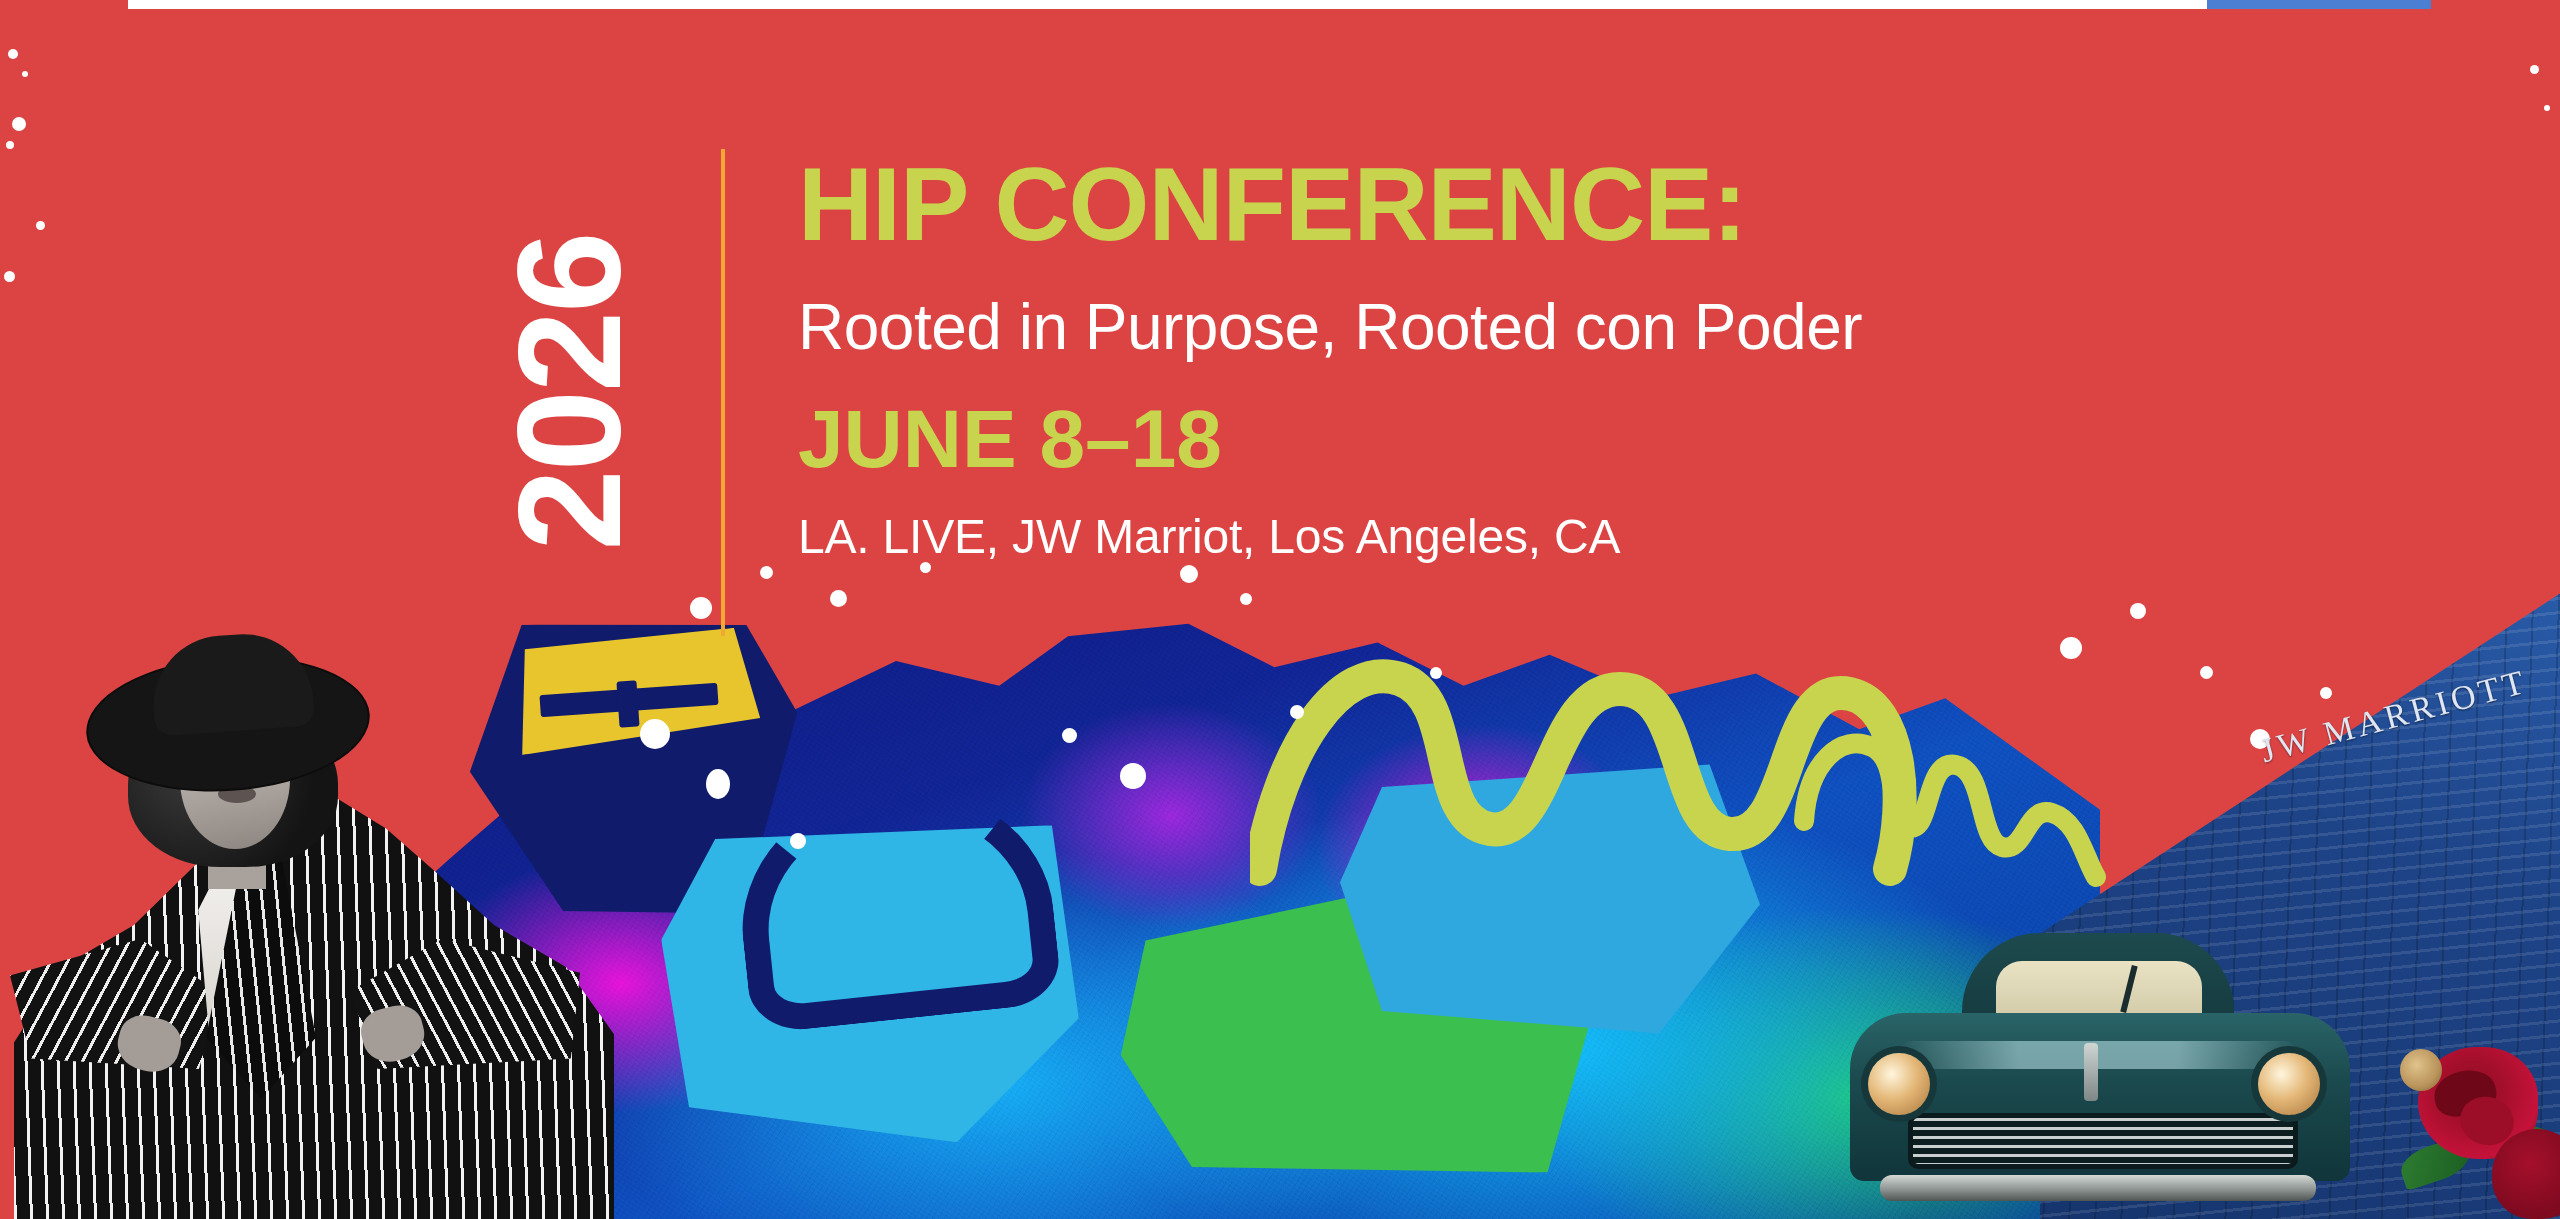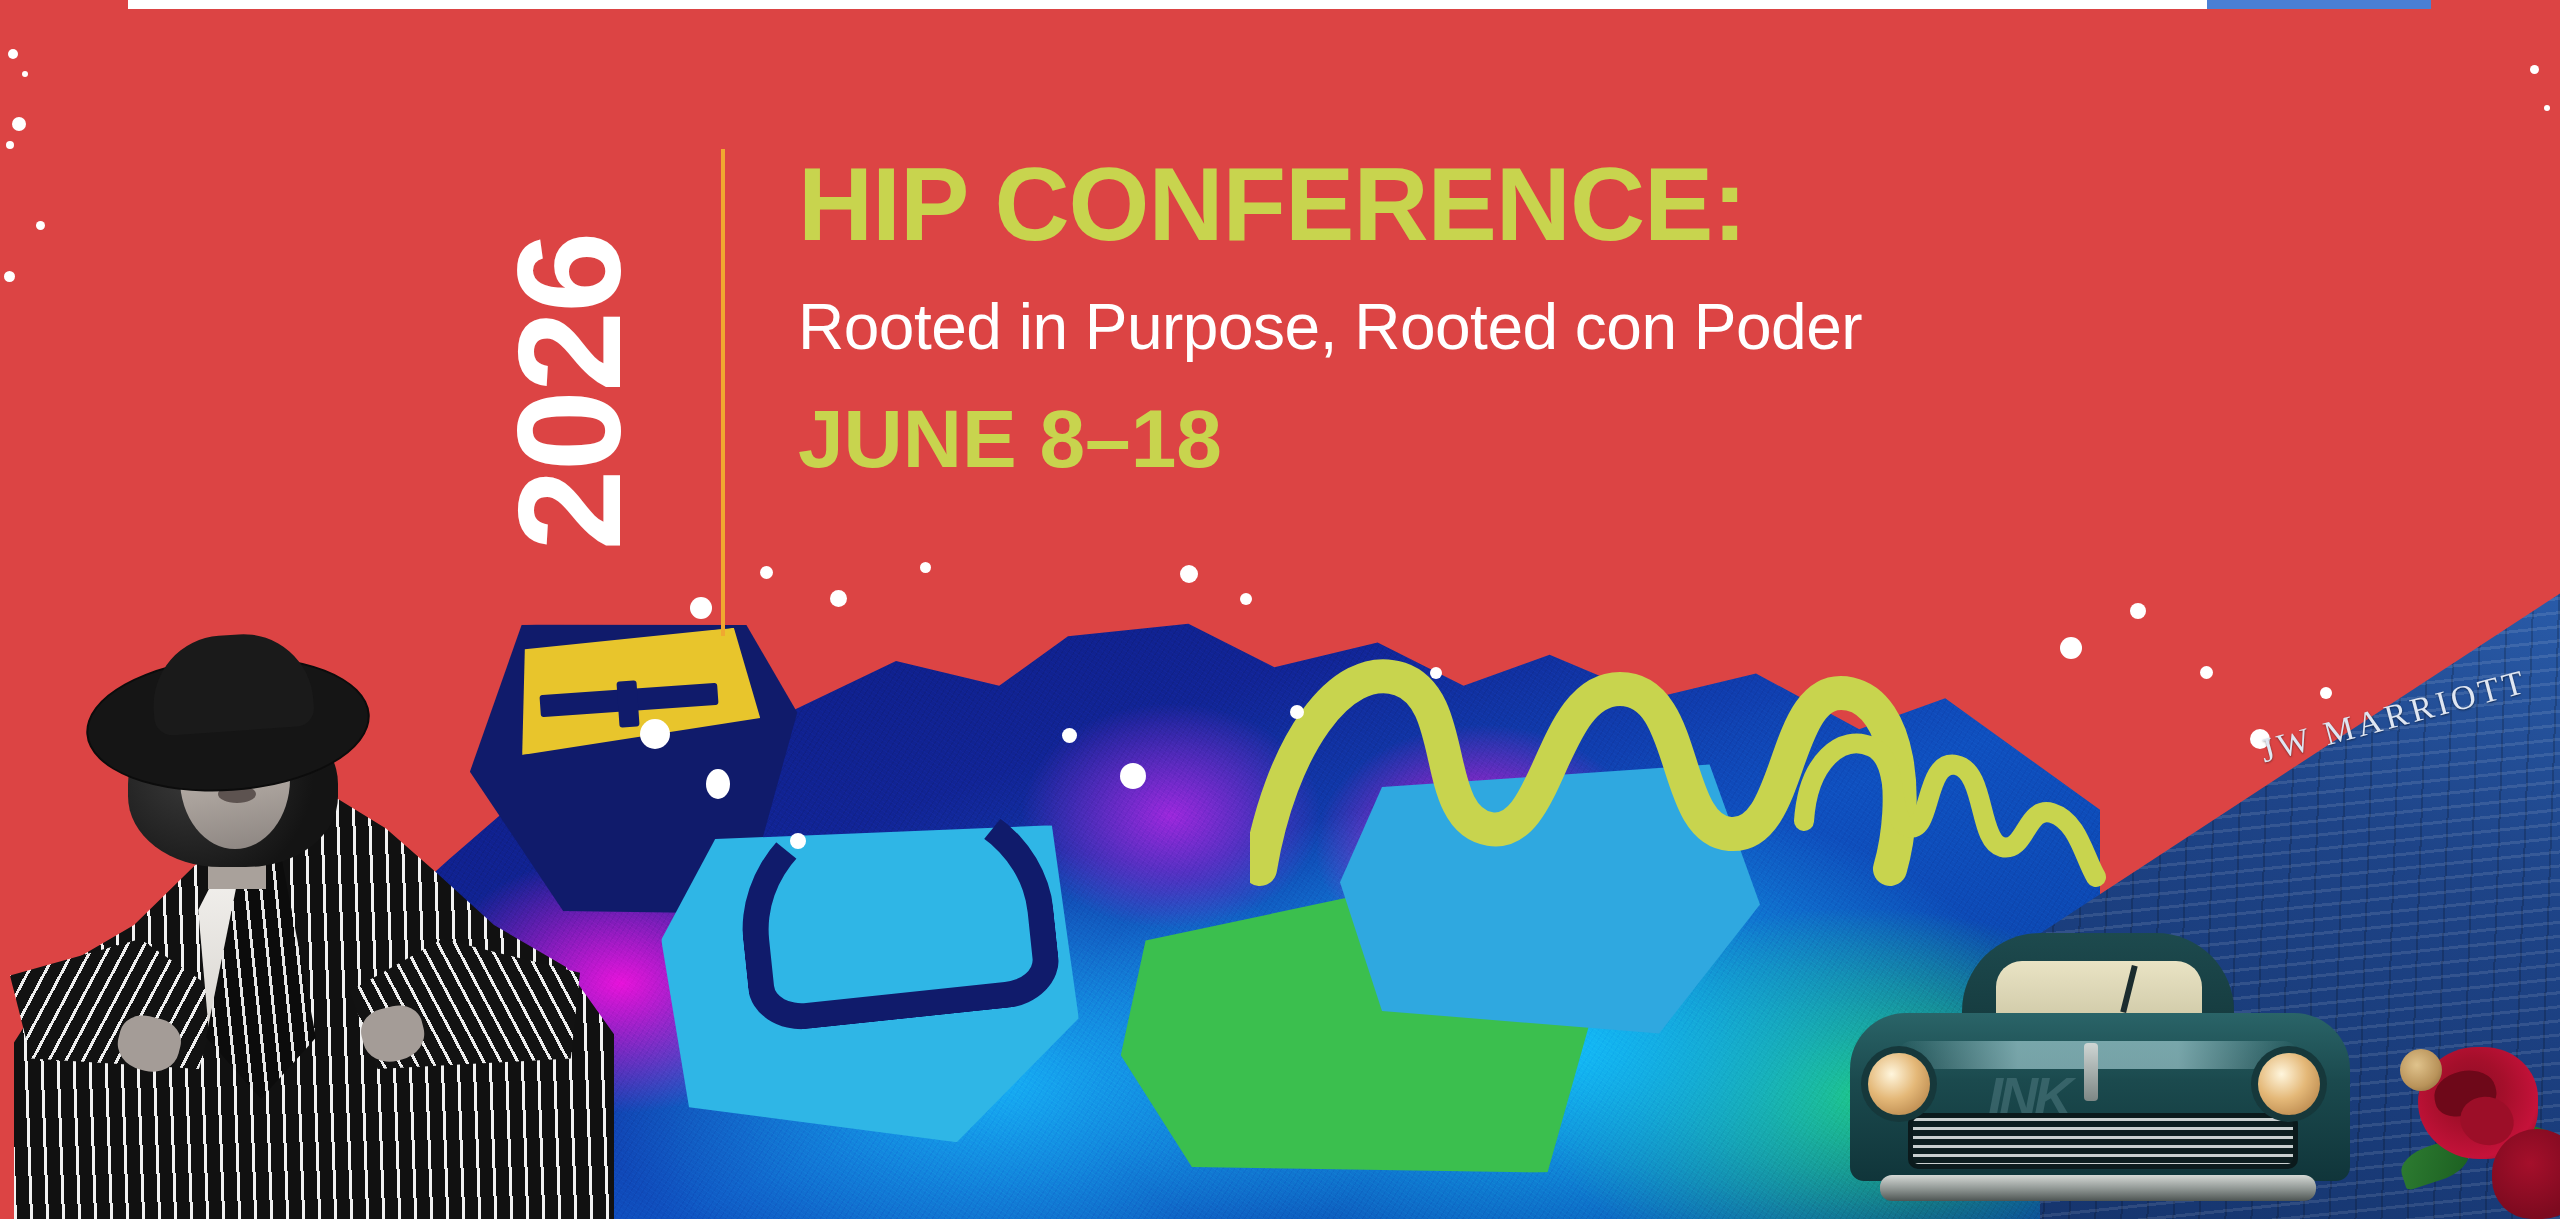--- a/index.html
+++ b/index.html
@@ -441,21 +441,20 @@
       <div class="building"></div>
       <div class="building-edge"></div>
       <div class="building-sign">JW MARRIOTT</div>
 
       <div class="car">
         <div class="car-roof"></div>
         <div class="car-glass"></div>
         <div class="car-glass-pillar"></div>
         <div class="car-body"></div>
         <div class="car-hood-shine"></div>
-        <div class="car-badge">INK</div>
         <div class="car-emblem"></div>
         <div class="car-grille"></div>
         <div class="car-bumper"></div>
         <div class="car-hl-l"></div>
         <div class="car-hl-r"></div>
       </div>
 
       <div class="rose">
         <div class="rose-leaf-l"></div>
         <div class="rose-leaf-r"></div>
@@ -471,20 +470,21 @@
     <div class="year-wrap">
       <div class="year">2026</div>
     </div>
 
     <div class="divider"></div>
 
     <div class="textblock">
       <p class="t-title">HIP CONFERENCE:</p>
       <p class="t-sub">Rooted in Purpose, Rooted con Poder</p>
       <p class="t-date">JUNE 8–18</p>
+      <p class="t-venue">LA. LIVE, JW Marriot, Los Angeles, CA</p>
     </div>
 
     <div class="splat" style="left:8px;top:40px;width:10px;height:10px;"></div>
     <div class="splat" style="left:22px;top:62px;width:6px;height:6px;"></div>
     <div class="splat" style="left:12px;top:108px;width:14px;height:14px;"></div>
     <div class="splat" style="left:6px;top:132px;width:8px;height:8px;"></div>
     <div class="splat" style="left:36px;top:212px;width:9px;height:9px;"></div>
     <div class="splat" style="left:4px;top:262px;width:11px;height:11px;"></div>
     <div class="splat" style="left:2530px;top:56px;width:9px;height:9px;"></div>
     <div class="splat" style="left:2544px;top:96px;width:6px;height:6px;"></div>

